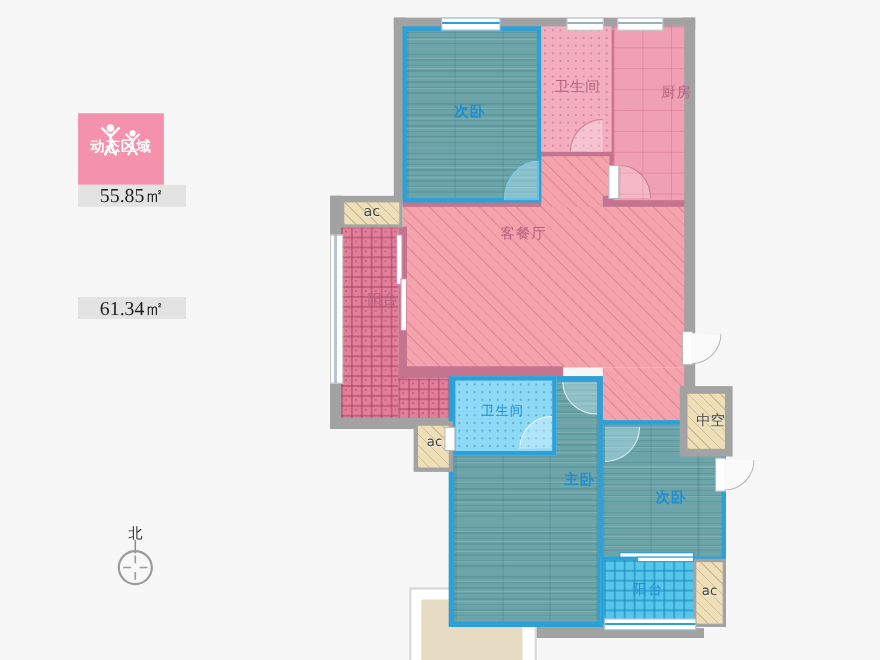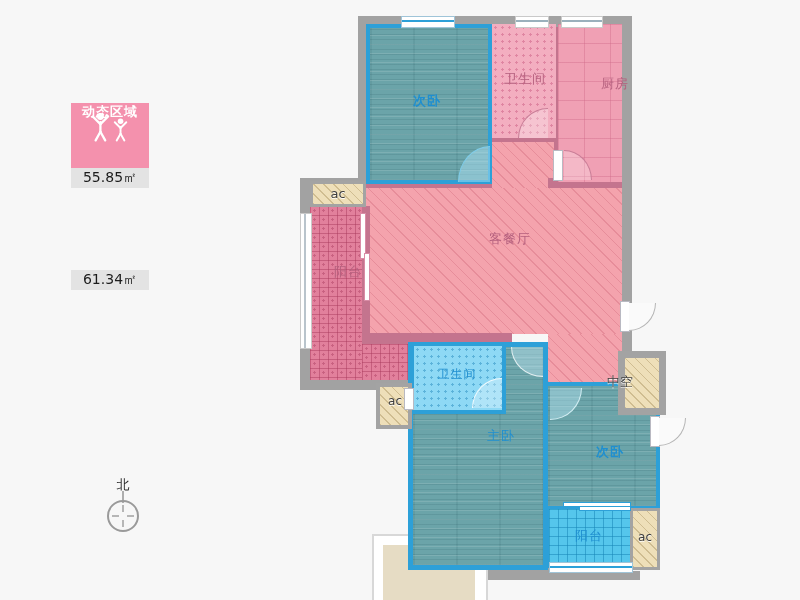--- a/index.html
+++ b/index.html
@@ -45,24 +45,24 @@
   .win-h-blue{position:absolute;background:linear-gradient(to bottom,#fff 0 3px,#2da0d8 3px 5px,#fff 5px 100%);box-shadow:0 0 0 1px #9fc4d8;}
   .win-v{position:absolute;background:linear-gradient(to right,#fff 0 3px,#b9c4cc 3px 5px,#fff 5px 100%);box-shadow:0 0 0 1px #c9c9c9;}
   .panel{position:absolute;background:#fff;box-shadow:0 0 0 1px #b9b9c2;}
   .arc{position:absolute;box-sizing:border-box;}
   
   .lbl{position:absolute;transform:translate(-50%,-50%);font-size:13px;white-space:nowrap;letter-spacing:1px;}
   .lbl-pink{color:#b5607e;}
   .lbl-blue{color:#1f8fd0;}
   .lbl-dark{color:#3f3f3f;font-size:13px;text-shadow:0 1px 0 rgba(255,255,255,.9);letter-spacing:0;}
   
-  .card{position:absolute;width:78px;height:84px;display:flex;flex-direction:column;align-items:center;justify-content:flex-start;padding-bottom:6px;box-sizing:border-box;}
+  .card{position:absolute;width:78px;height:65px;display:flex;flex-direction:column;align-items:center;justify-content:center;padding-bottom:6px;box-sizing:border-box;}
   .card .cap{color:#fff;font-size:13px;font-weight:bold;letter-spacing:1px;}
   .card svg{position:absolute;top:8px;left:50%;transform:translateX(-50%);}
-  .strip{position:absolute;width:78px;height:20px;background:#e3e3e3;color:#1c1c1c;font-size:14px;display:flex;align-items:center;justify-content:center;}
+  .strip{position:absolute;width:98px;height:20px;background:#e3e3e3;color:#1c1c1c;font-size:18px;display:flex;align-items:center;justify-content:center;font-family:Liberation Serif, serif;}
 </style>
 </head>
 <body>
 
 <div id="stage">
 
   <div class="card" style="left:71px;top:103px;background:#f491ad;">
     <svg width="46" height="32" viewBox="0 0 48 32">
       <g stroke="#fff" stroke-width="2.4" fill="none" stroke-linecap="round">
         <line x1="14" y1="11" x2="14" y2="21"></line>
@@ -168,24 +168,24 @@
   <div class="arc" style="left:629px;top:303px;width:27px;height:28px;border-radius:0 0 100% 0;border-bottom:1.2px solid #b5b5b5;border-right:1.2px solid #b5b5b5;background:#fafafa;"></div>
   <div class="arc" style="left:511px;top:347px;width:32px;height:30px;border-radius:0 0 0 100%;border-bottom:1.5px solid rgba(255,255,255,.75);border-left:1.5px solid rgba(255,255,255,.75);background:rgba(205,240,252,.38);"></div>
   <div class="arc" style="left:472px;top:378px;width:30px;height:30px;border-radius:100% 0 0 0;border-top:1.5px solid rgba(255,255,255,.8);border-left:1.5px solid rgba(255,255,255,.8);background:rgba(255,255,255,.3);"></div>
   <div class="arc" style="left:550px;top:388px;width:32px;height:32px;border-radius:0 0 100% 0;border-bottom:1.5px solid rgba(230,250,255,.8);border-right:1.5px solid rgba(230,250,255,.8);background:rgba(190,235,250,.4);"></div>
   <div class="panel" style="left:651px;top:417px;width:8px;height:29px;"></div>
   <div class="arc" style="left:659px;top:418px;width:27px;height:28px;border-radius:0 0 100% 0;border-bottom:1.2px solid #b5b5b5;border-right:1.2px solid #b5b5b5;background:#fafafa;"></div>
 
   <span class="lbl lbl-blue" style="left:427px;top:101px;font-weight:bold;">次卧</span>
   <span class="lbl lbl-pink" style="left:525px;top:79px;">卫生间</span>
   <span class="lbl lbl-pink" style="left:592px;top:84px;margin-left:23px;">厨房</span>
-  <span class="lbl lbl-pink" style="left:510px;top:212px;margin-top:27px;">客餐厅</span>
+  <span class="lbl lbl-pink" style="left:476px;top:212px;">客餐厅</span>
   <span class="lbl lbl-pink" style="left:348px;top:272px;">阳台</span>
   <span class="lbl lbl-dark" style="left:338px;top:193px;">ac</span>
   <span class="lbl lbl-dark" style="left:395px;top:401px;font-size:12px;">ac</span>
   <span class="lbl lbl-blue" style="left:457px;top:374px;font-size:12px;">卫生间</span>
-  <span class="lbl lbl-blue" style="left:501px;top:436px;font-weight:normal;">主卧</span>
+  <span class="lbl lbl-blue" style="left:527px;top:436px;font-weight:bold;">主卧</span>
   <span class="lbl lbl-blue" style="left:610px;top:452px;font-weight:bold;">次卧</span>
-  <span class="lbl lbl-dark" style="left:620px;top:382px;">中空</span>
+  <span class="lbl lbl-dark" style="left:646px;top:382px;">中空</span>
   <span class="lbl lbl-blue" style="left:589px;top:536px;">阳台</span>
   <span class="lbl lbl-dark" style="left:645px;top:537px;font-size:12px;">ac</span>
 
 </div>
 
 </body></html>

